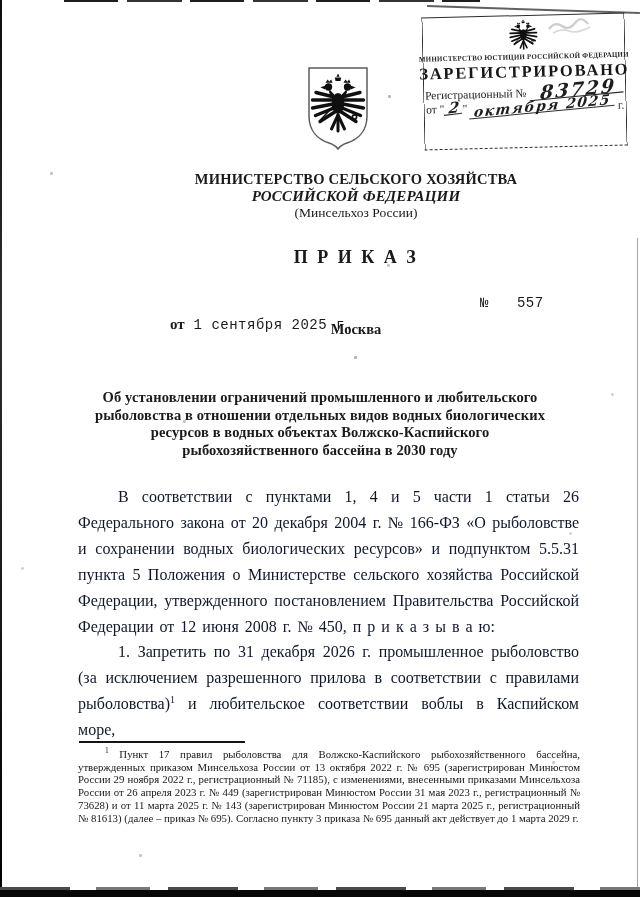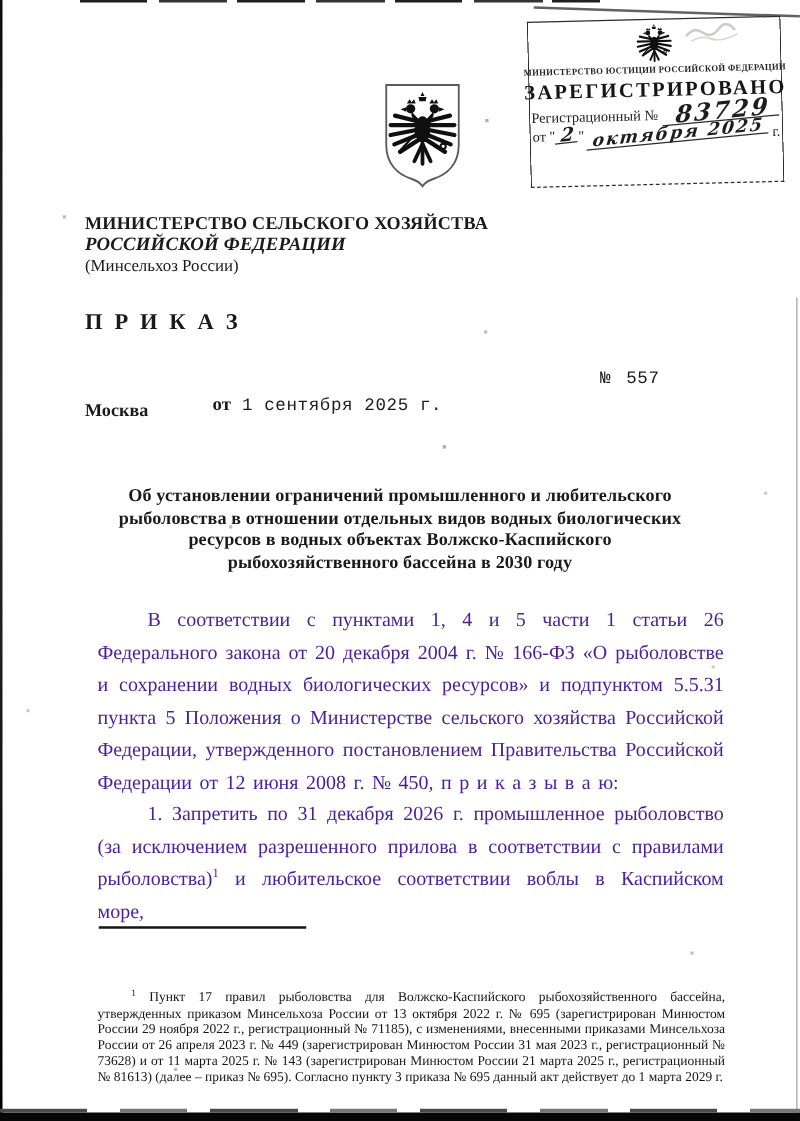--- a/index.html
+++ b/index.html
@@ -50,48 +50,48 @@
     transform:rotate(-4deg) skewX(-10deg); margin-left:4px; line-height:14px; }
   .hw-day { font-size:15px; padding:0 4px; transform:rotate(-5deg) skewX(-12deg); line-height:12px; }
   .hw-month { font-size:14px; letter-spacing:1.5px; padding:0 4px;
     transform:rotate(-4deg) skewX(-12deg); line-height:12px; margin-left:2px; }
   .smudge { position:absolute; left:546px; top:17px; filter:blur(.4px); }
 
   
   .emblem { position:absolute; left:302px; top:65px; }
 
   
-  .c-line { position:absolute; left:68px; width:524px; text-align:left; }
+  .c-line { position:absolute; left:94px; width:524px; text-align:center; }
   .ministry1 { top:171px; font-weight:bold; font-size:14.5px; letter-spacing:.2px; }
   .ministry2 { top:188px; font-weight:bold; font-size:15px; letter-spacing:.2px;font-style:italic; }
   .ministry-short { top:205px; font-size:13.5px; }
   .doc-type { top:247px; font-weight:bold; font-size:18px; letter-spacing:2.5px; }
   .city { top:321px; font-weight:bold; font-size:14.5px; }
 
   .date-row { position:absolute; left:78px; top:295px; width:524px; height:20px; }
   .date-left { position:absolute; left:92px; top:0; white-space:nowrap;margin-top:20px; }
   .date-label { font-weight:bold; font-size:15px; }
   .typew { font-family:"Liberation Mono", monospace; font-size:14px; letter-spacing:.5px; }
   .doc-number { position:absolute; left:402px; top:0; white-space:nowrap; }
-  .doc-number .num-val { margin-left:12px; }
+  .doc-number .num-val { margin-left:28px; }
 
   
   .doc-title { position:absolute; left:83px; top:389px; width:474px; text-align:center;
     font-weight:bold; font-size:14.5px; line-height:17.7px; letter-spacing:.1px; }
 
   
   .body-text { position:absolute; left:78px; top:484px; width:501px;
-    font-size:16px; line-height:25.9px; text-align:justify; word-spacing:2px; color:#4c1d95; }
+    font-size:16px; line-height:25.9px; text-align:justify; word-spacing:2px; color:#0f172a; }
   .body-text p { text-indent:40px; }
   .body-text sup { font-size:10px; line-height:0; }
 
   
   .fn-rule { position:absolute; left:79px; top:741px; width:166px; height:1.6px; background:#141414; }
   .footnote { position:absolute; left:78px; top:748px; width:502px;
-    font-size:10.8px; line-height:12.7px; text-align:justify; color:#161616;margin-top:44px; }
+    font-size:10.8px; line-height:12.7px; text-align:justify; color:#161616; }
   .footnote .fn-body { text-indent:27px; }
   .footnote sup { font-size:7.5px; line-height:0; }
 </style>
 </head>
 <body>
 
 <svg width="0" height="0" style="position:absolute" aria-hidden="true">
   <symbol id="dbl-eagle" viewBox="0 0 60 64">
     <g fill="#101010" stroke="none">
       <path d="M30,0.5 l1.6,3.2 h-3.2 z"></path>

